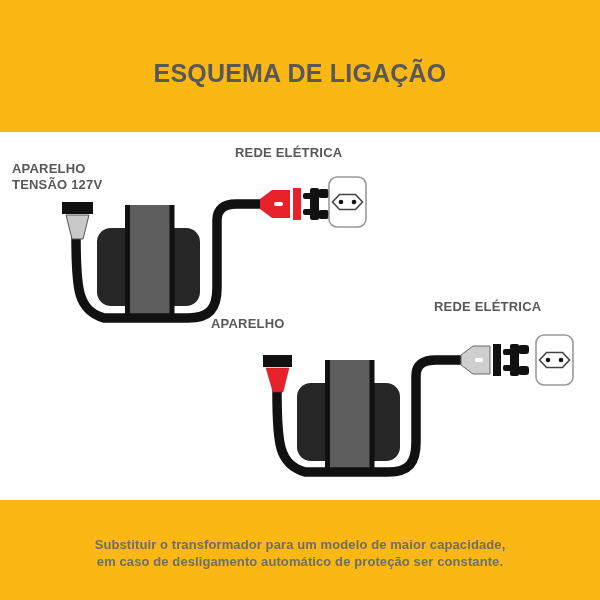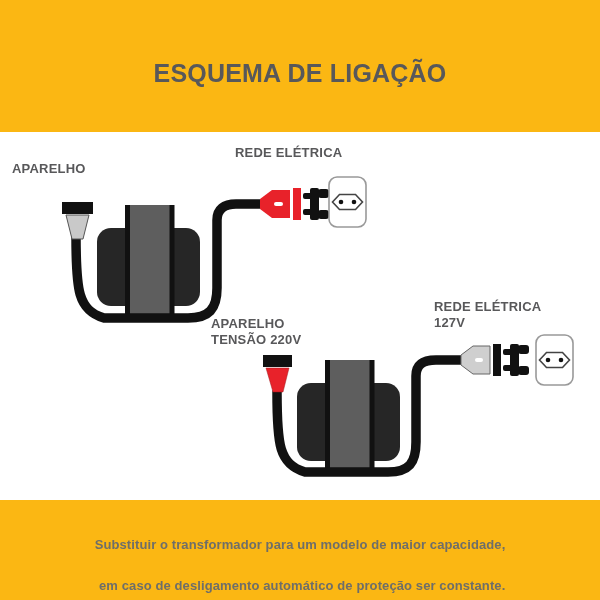--- a/index.html
+++ b/index.html
@@ -8,21 +8,21 @@
     font-family:"Liberation Sans", sans-serif;margin:0 auto;
   }
   .band{position:absolute;left:0;width:600px;background:#FBB713;}
   .band-top{top:0;height:132px;display:flex;justify-content:center;align-items:flex-start;}
   .band-bottom{top:500px;height:100px;display:flex;justify-content:center;align-items:flex-start;}
   .page-title{
     margin-top:61px;font-size:25px;font-weight:bold;color:#58585A;
     letter-spacing:0.2px;line-height:1;white-space:nowrap;
   }
   .footer-note{
-    margin-top:37px;text-align:right;font-size:13px;font-weight:bold;
+    margin-top:37px;text-align:center;font-size:13px;font-weight:bold;
     color:#6E6E69;line-height:16.5px;letter-spacing:0.1px;
   }
   .dia-label{
     position:absolute;width:132px;font-size:13px;font-weight:bold;
     color:#58585A;line-height:15.5px;letter-spacing:0.2px;white-space:nowrap;
   }
   .dia-label span{display:block;}
   #label-device-1{left:12px;top:161px;}
   #label-network-1{left:235px;top:145px;}
   #label-device-2{left:211px;top:316px;}
@@ -35,20 +35,21 @@
 <body>
 
 <div class="canvas">
 
   <div class="band band-top">
     <div class="page-title">ESQUEMA DE LIGAÇÃO</div>
   </div>
 
   <div class="dia-label" id="label-device-1">
     <span>APARELHO</span>
+    <span>TENSÃO 127V</span>
   </div>
   <div class="dia-label" id="label-network-1">
     <span>REDE ELÉTRICA</span>
   </div>
 
   <svg class="dia-svg" id="svg-diagram-1" width="340" height="158" viewBox="0 0 340 158" xmlns="http://www.w3.org/2000/svg">
 
     <rect x="57" y="52" width="103" height="78" rx="14" fill="#262626"></rect>
     <rect x="88" y="29" width="44" height="117" fill="#5E5E5E"></rect>
     <rect x="85" y="29" width="5" height="117" fill="#111111"></rect>
@@ -73,25 +74,23 @@
     <g>
       <rect x="289" y="1" width="37" height="50" rx="8" fill="#ffffff" stroke="#999999" stroke-width="1.6"></rect>
       <polygon points="292.5,26 299.5,18.5 315.5,18.5 322.5,26 315.5,33.5 299.5,33.5" fill="#ffffff" stroke="#444444" stroke-width="1.6"></polygon>
       <circle cx="301" cy="26" r="2.3" fill="#111111"></circle>
       <circle cx="314" cy="26" r="2.3" fill="#111111"></circle>
     </g>
   </svg>
 
   <div class="dia-label" id="label-device-2">
     <span>APARELHO</span>
-    <span>TENSÃO 220V</span>
   </div>
   <div class="dia-label" id="label-network-2">
     <span>REDE ELÉTRICA</span>
-    <span>127V</span>
   </div>
 
   <svg class="dia-svg" id="svg-diagram-2" width="340" height="158" viewBox="0 0 340 158" xmlns="http://www.w3.org/2000/svg">
 
     <rect x="57" y="53" width="103" height="78" rx="14" fill="#262626"></rect>
     <rect x="88" y="30" width="44" height="116" fill="#5E5E5E"></rect>
     <rect x="85" y="30" width="5" height="116" fill="#111111"></rect>
     <rect x="129.5" y="30" width="5" height="116" fill="#111111"></rect>
 
     <path d="M37,62 C37,115 39,134 65,142 L148,142 C169,142 176,133 176,112 L176,46 C176,35 183,30 196,30 L224,30" fill="none" stroke="#111111" stroke-width="9.5" stroke-linecap="round"></path>
@@ -114,17 +113,17 @@
       <rect x="296" y="5" width="37" height="50" rx="8" fill="#ffffff" stroke="#999999" stroke-width="1.6"></rect>
       <polygon points="299.5,30 306.5,22.5 322.5,22.5 329.5,30 322.5,37.5 306.5,37.5" fill="#ffffff" stroke="#444444" stroke-width="1.6"></polygon>
       <circle cx="308" cy="30" r="2.3" fill="#111111"></circle>
       <circle cx="321" cy="30" r="2.3" fill="#111111"></circle>
     </g>
   </svg>
 
   <div class="band band-bottom">
     <div class="footer-note">
       <span style="display:block;">Substituir o transformador para um modelo de maior capacidade,</span>
-      <span style="display:block;margin-top:24px;">em caso de desligamento automático de proteção ser constante.</span>
+      <span style="display:block;">em caso de desligamento automático de proteção ser constante.</span>
     </div>
   </div>
 
 </div>
 
 </body></html>

